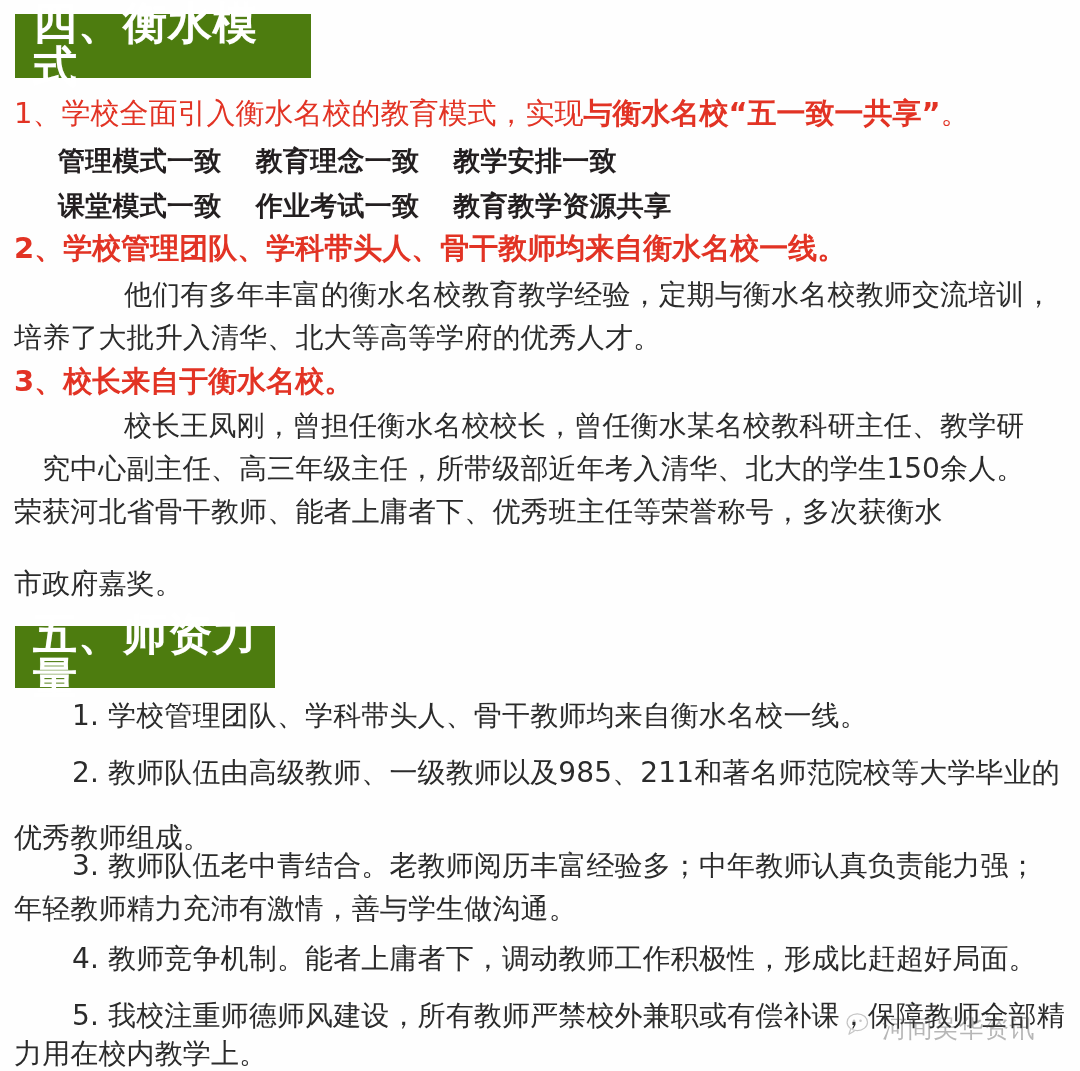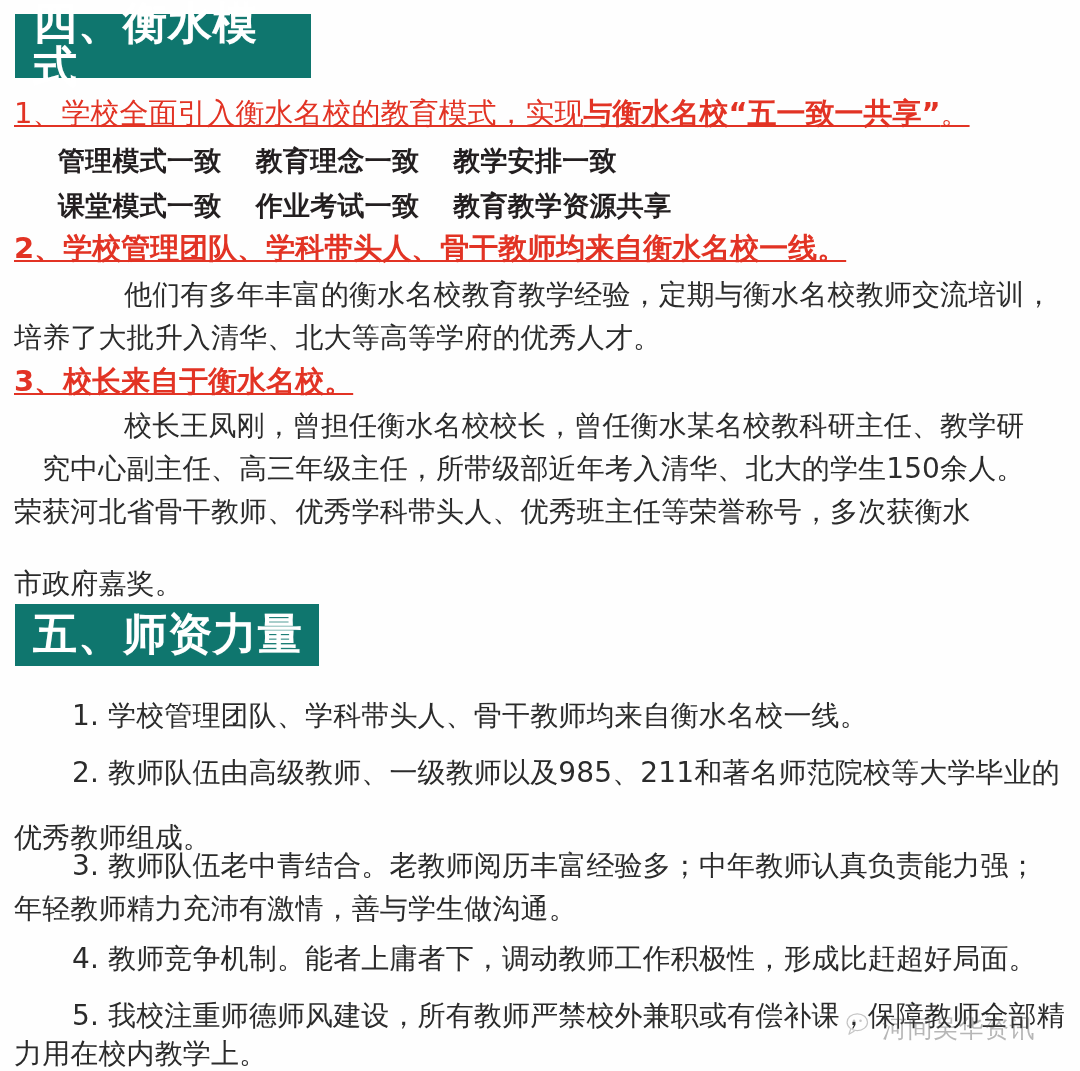--- a/index.html
+++ b/index.html
@@ -20,21 +20,21 @@
     position: relative;
     width: 1080px;
     height: 1071px;
     box-sizing: border-box;
   }
 
   
   .section-banner {
     position: absolute;
     left: 15px;
-    background: #0f766e;
+    background: #4d7c0f;
     color: #ffffff;
     font-weight: 700;
     letter-spacing: 0.06em;
     display: flex;
     align-items: center;
     padding: 0 16px 0 18px;
     box-sizing: border-box;
     text-shadow: 0 0 1px rgba(255,255,255,0.35);
   }
   .section-banner .banner-text {
@@ -43,39 +43,38 @@
     font-size: 44px;
     transform: translateY(-1px);
   }
 
   #banner-4 {
     top: 14px;
     width: 296px;
     height: 64px;
   }
   #banner-5 {
-    top: 604px;
-    width: 304px;
+    top: 626px;
+    width: 260px;
     height: 62px;
   }
 
   
   .txt {
     position: absolute;
     box-sizing: border-box;
     white-space: nowrap;
     line-height: 1.0;
   }
 
   .red-head {
     color: #e23324;
     font-size: 29px;
     font-weight: 700;
     left: 14px;
-    text-decoration: underline;
   }
   .red-head .lite {
     font-weight: 500;
   }
   .red-head .strong {
     font-weight: 800;
   }
 
   .sub-bold {
     color: #231f20;
@@ -156,21 +155,21 @@
 
   <div class="txt red-head" style="top:234px;">2、学校管理团队、学科带头人、骨干教师均来自衡水名校一线。</div>
 
   <div class="txt body-line indent" style="top:281px;">他们有多年丰富的衡水名校教育教学经验，定期与衡水名校教师交流培训，</div>
   <div class="txt body-line flush" style="top:324px;">培养了大批升入清华、北大等高等学府的优秀人才。</div>
 
   <div class="txt red-head" style="top:367px;">3、校长来自于衡水名校。</div>
 
   <div class="txt body-line indent" style="top:412px;">校长王凤刚，曾担任衡水名校校长，曾任衡水某名校教科研主任、教学研</div>
   <div class="txt body-line flush" style="top:455px;margin-left:28px;">究中心副主任、高三年级主任，所带级部近年考入清华、北大的学生150余人。</div>
-  <div class="txt body-line flush" style="top:498px;">荣获河北省骨干教师、优秀学科带头人、优秀班主任等荣誉称号，多次获衡水</div>
+  <div class="txt body-line flush" style="top:498px;">荣获河北省骨干教师、能者上庸者下、优秀班主任等荣誉称号，多次获衡水</div>
   <div class="txt body-line flush" style="top:570px;">市政府嘉奖。</div>
 
   <div class="section-banner" id="banner-5">
     <span class="banner-text">五、师资力量</span>
   </div>
 
   <div class="txt body-line indent-sm" style="top:702px;">1. 学校管理团队、学科带头人、骨干教师均来自衡水名校一线。</div>
 
   <div class="txt body-line indent-sm" style="top:759px;">2. 教师队伍由高级教师、一级教师以及985、211和著名师范院校等大学毕业的</div>
   <div class="txt body-line flush" style="top:824px;text-align:center;">优秀教师组成。</div>

